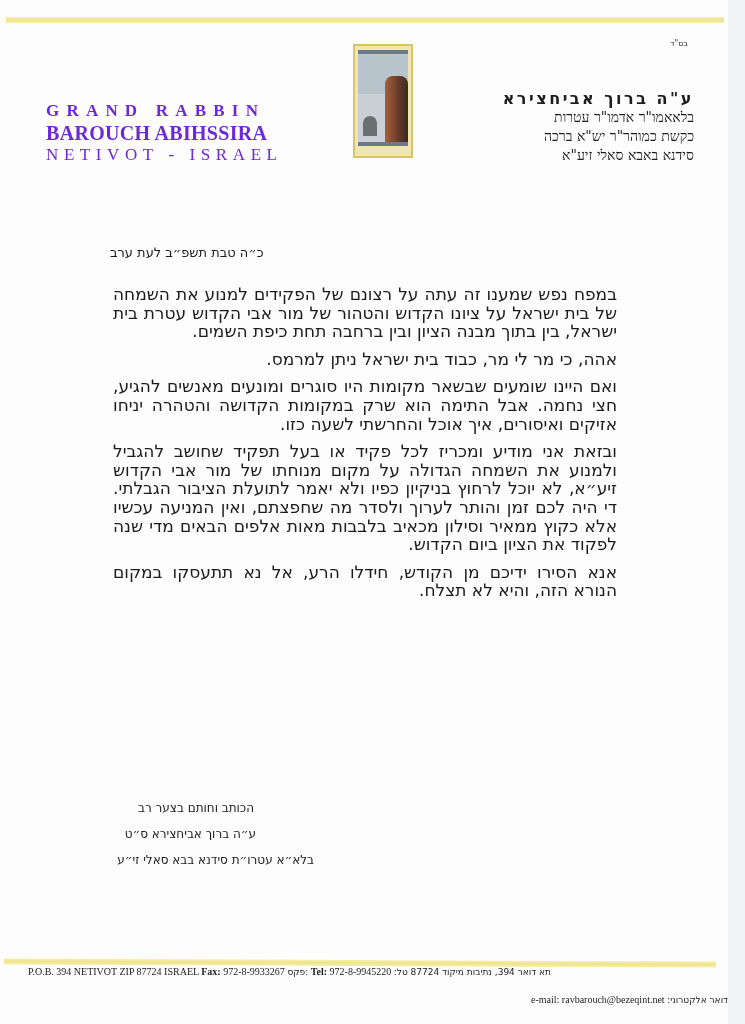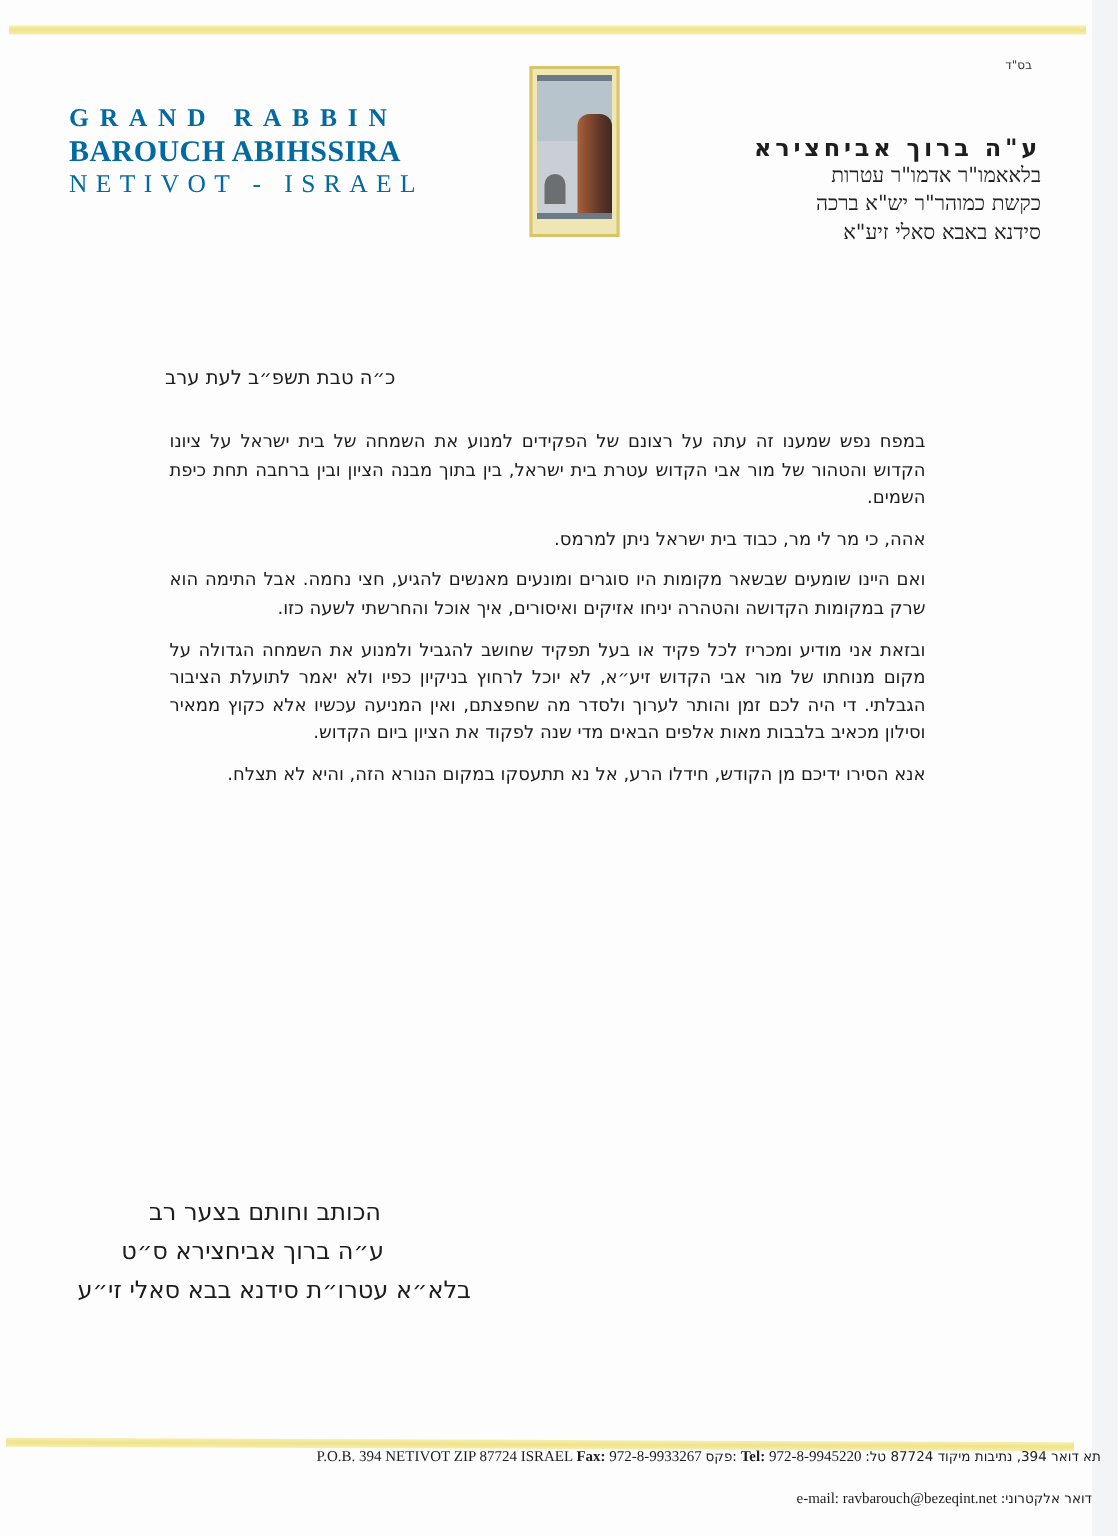--- a/index.html
+++ b/index.html
@@ -20,22 +20,22 @@
   }
   .rule.top { top:17px; }
   .rule.bottom { top:960px; left:4px; width:712px; transform:rotate(0.25deg); }
 
   .bsd {
     position:absolute; top:39px; right:40px;
     font-size:8px; direction:rtl; color:#333;
   }
 
   .en-head {
-    position:absolute; left:46px; top:68px;
-    font-family:"Liberation Serif", serif; color:#0369a1;
+    position:absolute; left:46px; top:100px;
+    font-family:"Liberation Serif", serif; color:#6d28d9;
   }
   .en-head div { line-height:22px; white-space:nowrap; }
   .en-l1 { font-size:17px; font-weight:bold; letter-spacing:7.2px; }
   .en-l2 { font-size:20px; font-weight:bold; letter-spacing:0.3px; }
   .en-l3 { font-size:17px; font-weight:normal; letter-spacing:5.6px; }
 
   .emblem {
     position:absolute; left:353px; top:44px; width:52px; height:106px;
     border:2px solid #d8c46a; background:#efe6b3; padding:2px;
   }
@@ -63,35 +63,35 @@
   .he-l2, .he-l3, .he-l4 { font-size:14px; font-family:"DejaVu Serif", serif; }
 
   .date {
     position:absolute; left:110px; top:245px; direction:rtl;
     font-size:13px;
   }
 
   .body-text {
     position:absolute; left:113px; top:285px; width:504px;
     direction:rtl; text-align:justify;
-    font-size:12px; line-height:18.6px;
+    font-size:17px; line-height:18.6px;
   }
   .body-text p { margin:0 0 9px 0; }
 
   .closing {
     position:absolute; left:106px; top:795px; width:150px;
-    direction:rtl; text-align:right; font-size:16px;
+    direction:rtl; text-align:right; font-size:12px;
   }
   .closing div { line-height:26px; white-space:nowrap; }
   .closing .c1 { margin-right:2px; }
   .closing .c3 { margin-right:-58px; }
 
   .footer1 {
-    position:absolute; left:44px; top:966px; width:690px;
-    text-align:right; white-space:nowrap; font-size:10px;
+    position:absolute; left:28px; top:966px; width:690px;
+    text-align:left; white-space:nowrap; font-size:10px;
     font-family:"Liberation Serif", serif;
   }
   .footer1 .he { direction:rtl; unicode-bidi:isolate; font-family:"DejaVu Sans", sans-serif; font-size:9px; }
   .footer1 b { font-family:"Liberation Serif", serif; }
   .footer2 {
     position:absolute; left:0; width:728px; top:994px; text-align:right;
     font-size:10px; font-family:"Liberation Serif", serif; white-space:nowrap;
   }
   .footer2 .he { direction:rtl; unicode-bidi:isolate; font-family:"DejaVu Sans", sans-serif; font-size:9px; }
 </style>

